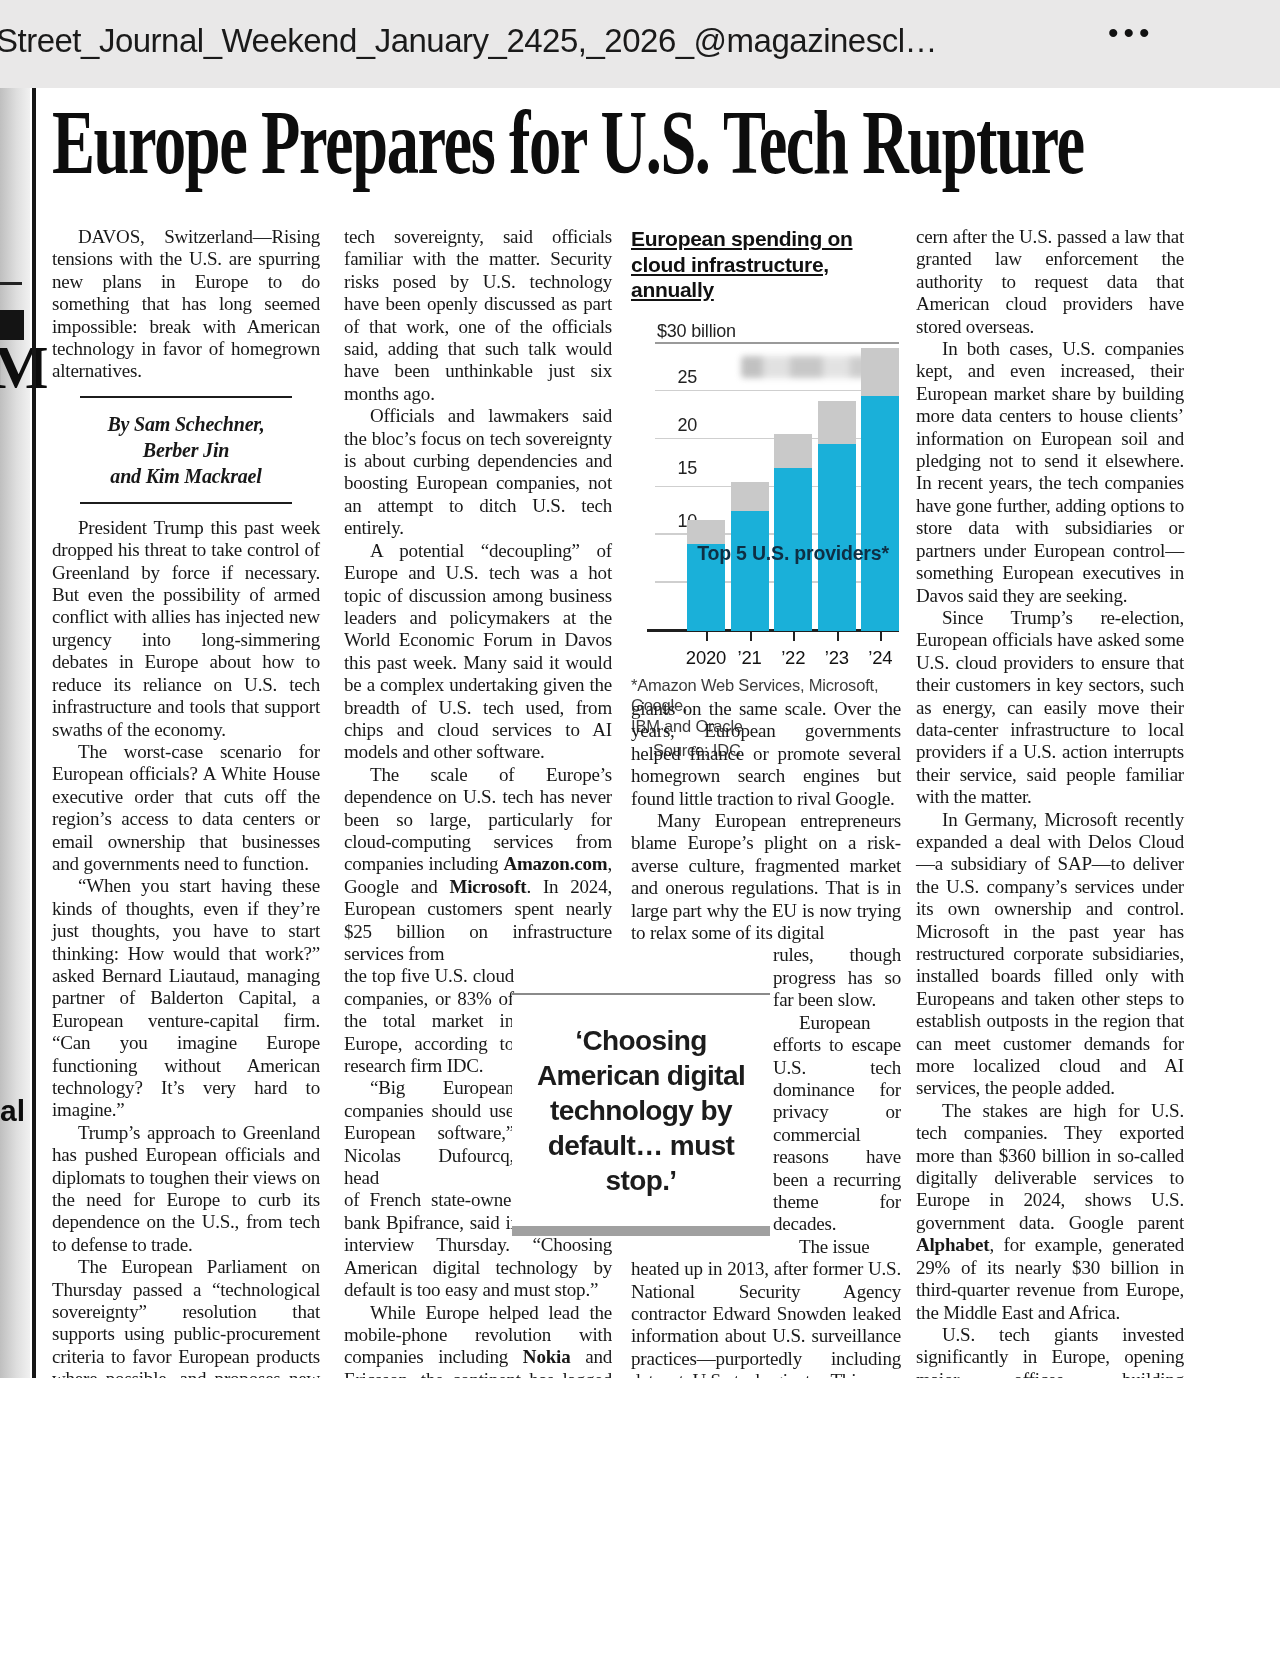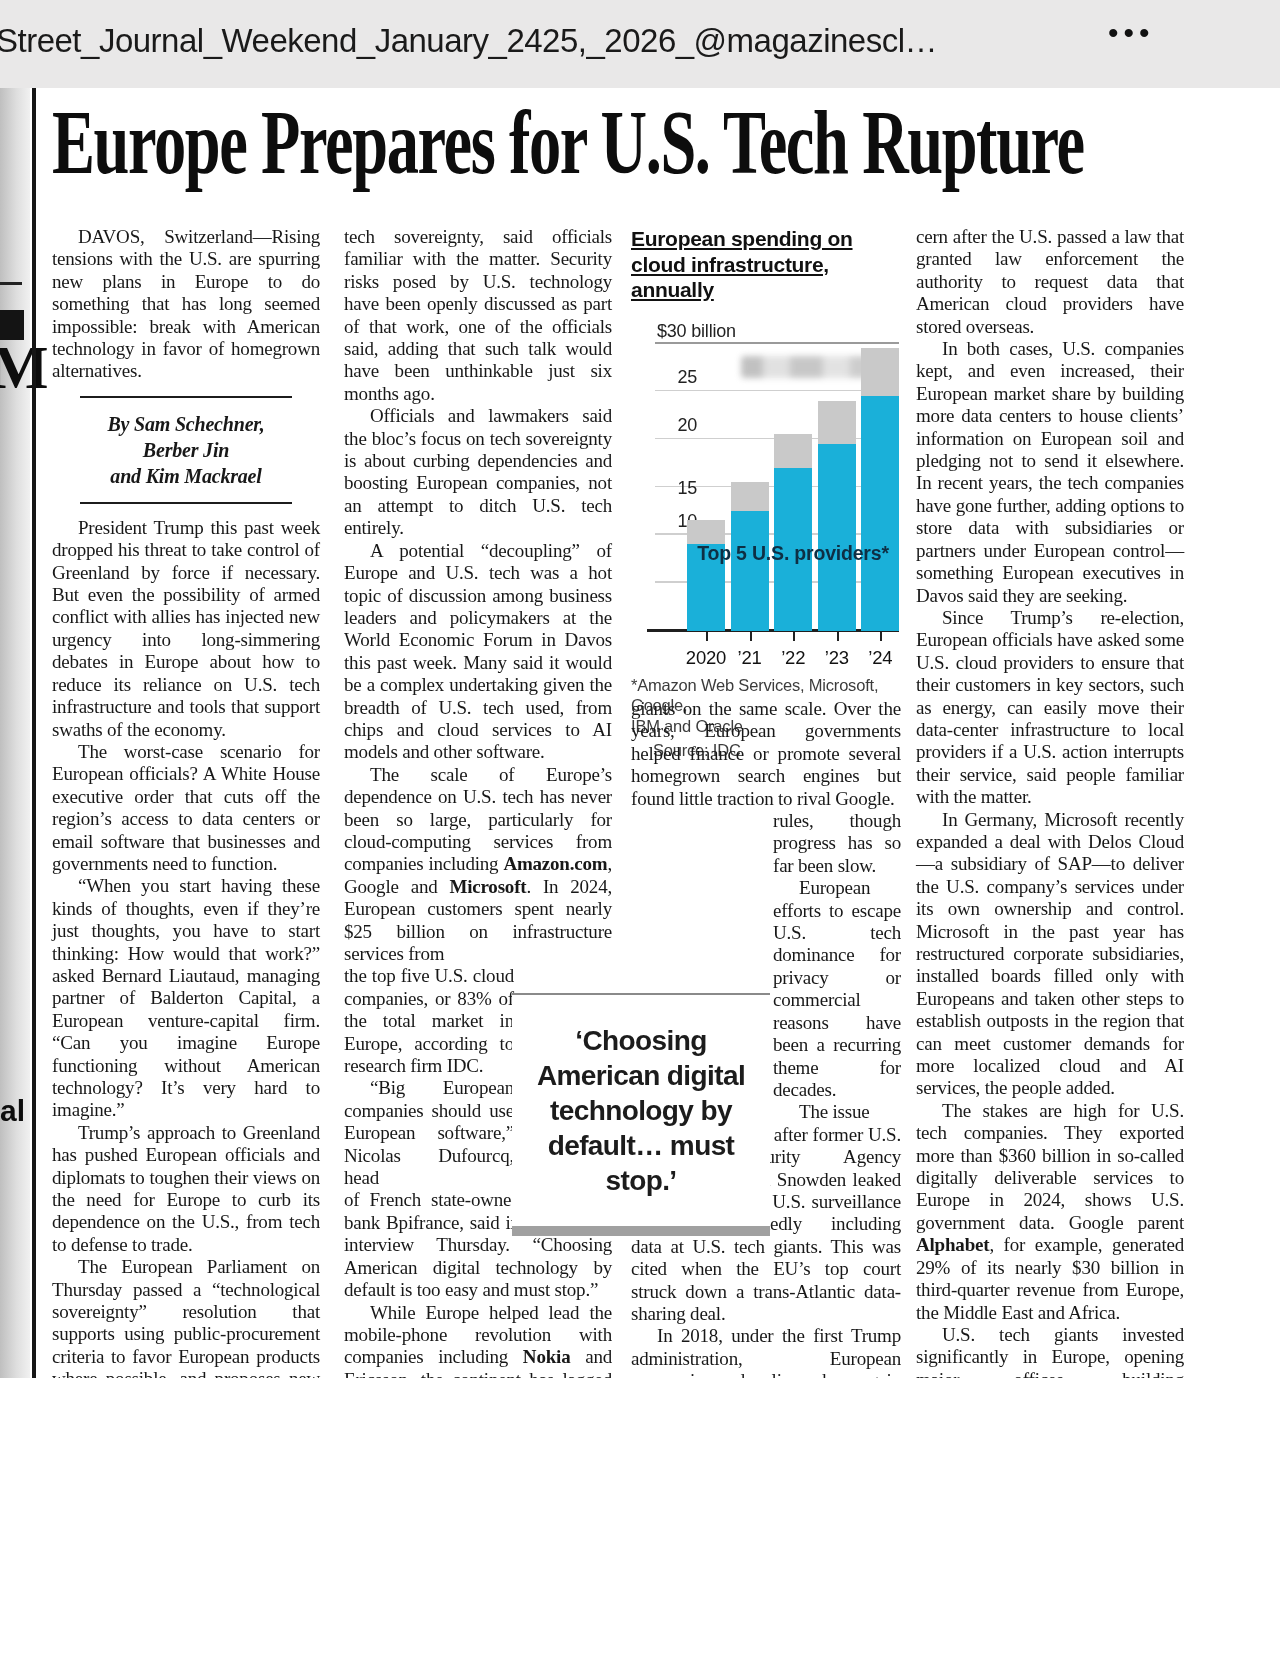--- a/index.html
+++ b/index.html
@@ -108,21 +108,21 @@
   </div>
 
   <div class="col" id="col1">
     <p class="ind">DAVOS, Switzerland—Rising tensions with the U.S. are spurring new plans in Europe to do something that has long seemed impossible: break with American technology in favor of homegrown alternatives.</p>
     <div class="byline-rule"></div>
     <p class="byline">By Sam Schechner,</p>
     <p class="byline">Berber Jin</p>
     <p class="byline">and Kim Mackrael</p>
     <div class="byline-rule"></div>
     <p class="ind">President Trump this past week dropped his threat to take control of Greenland by force if necessary. But even the possibility of armed conflict with allies has injected new urgency into long-simmering debates in Europe about how to reduce its reliance on U.S. tech infrastructure and tools that support swaths of the economy.</p>
-    <p class="ind">The worst-case scenario for European officials? A White House executive order that cuts off the region’s access to data centers or email software that businesses and governments need to function.</p>
+    <p class="ind">The worst-case scenario for European officials? A White House executive order that cuts off the region’s access to data centers or email ownership that businesses and governments need to function.</p>
     <p class="ind">“When you start having these kinds of thoughts, even if they’re just thoughts, you have to start thinking: How would that work?” asked Bernard Liautaud, managing partner of Balderton Capital, a European venture-capital firm. “Can you imagine Europe functioning without American technology? It’s very hard to imagine.”</p>
     <p class="ind">Trump’s approach to Greenland has pushed European officials and diplomats to toughen their views on the need for Europe to curb its dependence on the U.S., from tech to defense to trade.</p>
     <p class="ind">The European Parliament on Thursday passed a “technological sovereignty” resolution that supports using public-procurement criteria to favor European products where possible, and proposes new legislation to promote European cloud providers.</p>
     <p class="ind">The European Union’s executive arm is working on new legislation aimed at promoting</p>
   </div>
 
   <div class="col" id="col2">
     <p>tech sovereignty, said officials familiar with the matter. Security risks posed by U.S. technology have been openly discussed as part of that work, one of the officials said, adding that such talk would have been unthinkable just six months ago.</p>
     <p class="ind">Officials and lawmakers said the bloc’s focus on tech sovereignty is about curbing dependencies and boosting European companies, not an attempt to ditch U.S. tech entirely.</p>
     <p class="ind">A potential “decoupling” of Europe and U.S. tech was a hot topic of discussion among business leaders and policymakers at the World Economic Forum in Davos this past week. Many said it would be a complex undertaking given the breadth of U.S. tech used, from chips and cloud services to AI models and other software.</p>
@@ -146,21 +146,21 @@
         <div class="axisline"></div>
       <div class="gridline" style="bottom: 47.8333px;"></div>
           <div class="gridline" style="bottom: 95.6667px;"></div>
           <div class="gridline" style="bottom: 143.5px;"></div>
           <div class="gridline" style="bottom: 191.333px;"></div>
           <div class="gridline" style="bottom: 239.167px;"></div>
           <div class="gridline gl-top" style="bottom: 287px;"></div>
           <div class="ylab" style="bottom: 3px;">0</div>
           <div class="ylab" style="bottom: 50.8333px;">5</div>
           <div class="ylab" style="bottom: 98.6667px;">10</div>
-          <div class="ylab" style="bottom: 132px;">15</div>
+          <div class="ylab" style="bottom: 152px;">15</div>
           <div class="ylab" style="bottom: 194.333px;">20</div>
           <div class="ylab" style="bottom: 242.167px;">25</div>
           <div class="bar" style="left: 56px; width: 38px; height: 110.017px; background: rgb(201, 201, 201);"></div>
           <div class="bar" style="left: 56px; width: 38px; height: 86.1px; background: rgb(26, 176, 217);"></div>
           <div class="xtick" style="left: 75px;"></div>
           <div class="xlab" style="left: 45px;">2020</div>
           <div class="bar" style="left: 99.6px; width: 38px; height: 148.283px; background: rgb(201, 201, 201);"></div>
           <div class="bar" style="left: 99.6px; width: 38px; height: 119.583px; background: rgb(26, 176, 217);"></div>
           <div class="xtick" style="left: 118.6px;"></div>
           <div class="xlab" style="left: 88.6px;">’21</div>
@@ -175,20 +175,21 @@
           <div class="bar" style="left: 230.4px; width: 38px; height: 282.217px; background: rgb(201, 201, 201);"></div>
           <div class="bar" style="left: 230.4px; width: 38px; height: 234.383px; background: rgb(26, 176, 217);"></div>
           <div class="xtick" style="left: 249.4px;"></div>
           <div class="xlab" style="left: 219.4px;">’24</div>
         </div>
       <div class="chart-foot">*Amazon Web Services, Microsoft, Google,</div>
       <div class="chart-foot">IBM and Oracle</div>
       <div class="chart-src">Source: IDC</div>
     </div>
     <p class="seg-top">giants on the same scale. Over the years, European governments helped finance or promote several homegrown search engines but found little traction to rival Google.</p>
+    <p class="ind">Many European entrepreneurs blame Europe’s plight on a risk-averse culture, fragmented market and onerous regulations. That is in large part why the EU is now trying to relax some of its digital</p>
     <div class="narrow3">
       <p>rules, though progress has so far been slow.</p>
       <p class="ind">European efforts to escape U.S. tech dominance for privacy or commercial reasons have been a recurring theme for decades.</p>
       <p class="ind">The issue</p>
     </div>
     <p>heated up in 2013, after former U.S. National Security Agency contractor Edward Snowden leaked information about U.S. surveillance practices—purportedly including data at U.S. tech giants. This was cited when the EU’s top court struck down a trans-Atlantic data-sharing deal.</p>
     <p class="ind">In 2018, under the first Trump administration, European companies and policymakers again expressed con-</p>
   </div>
 
   <div class="col" id="col4">

